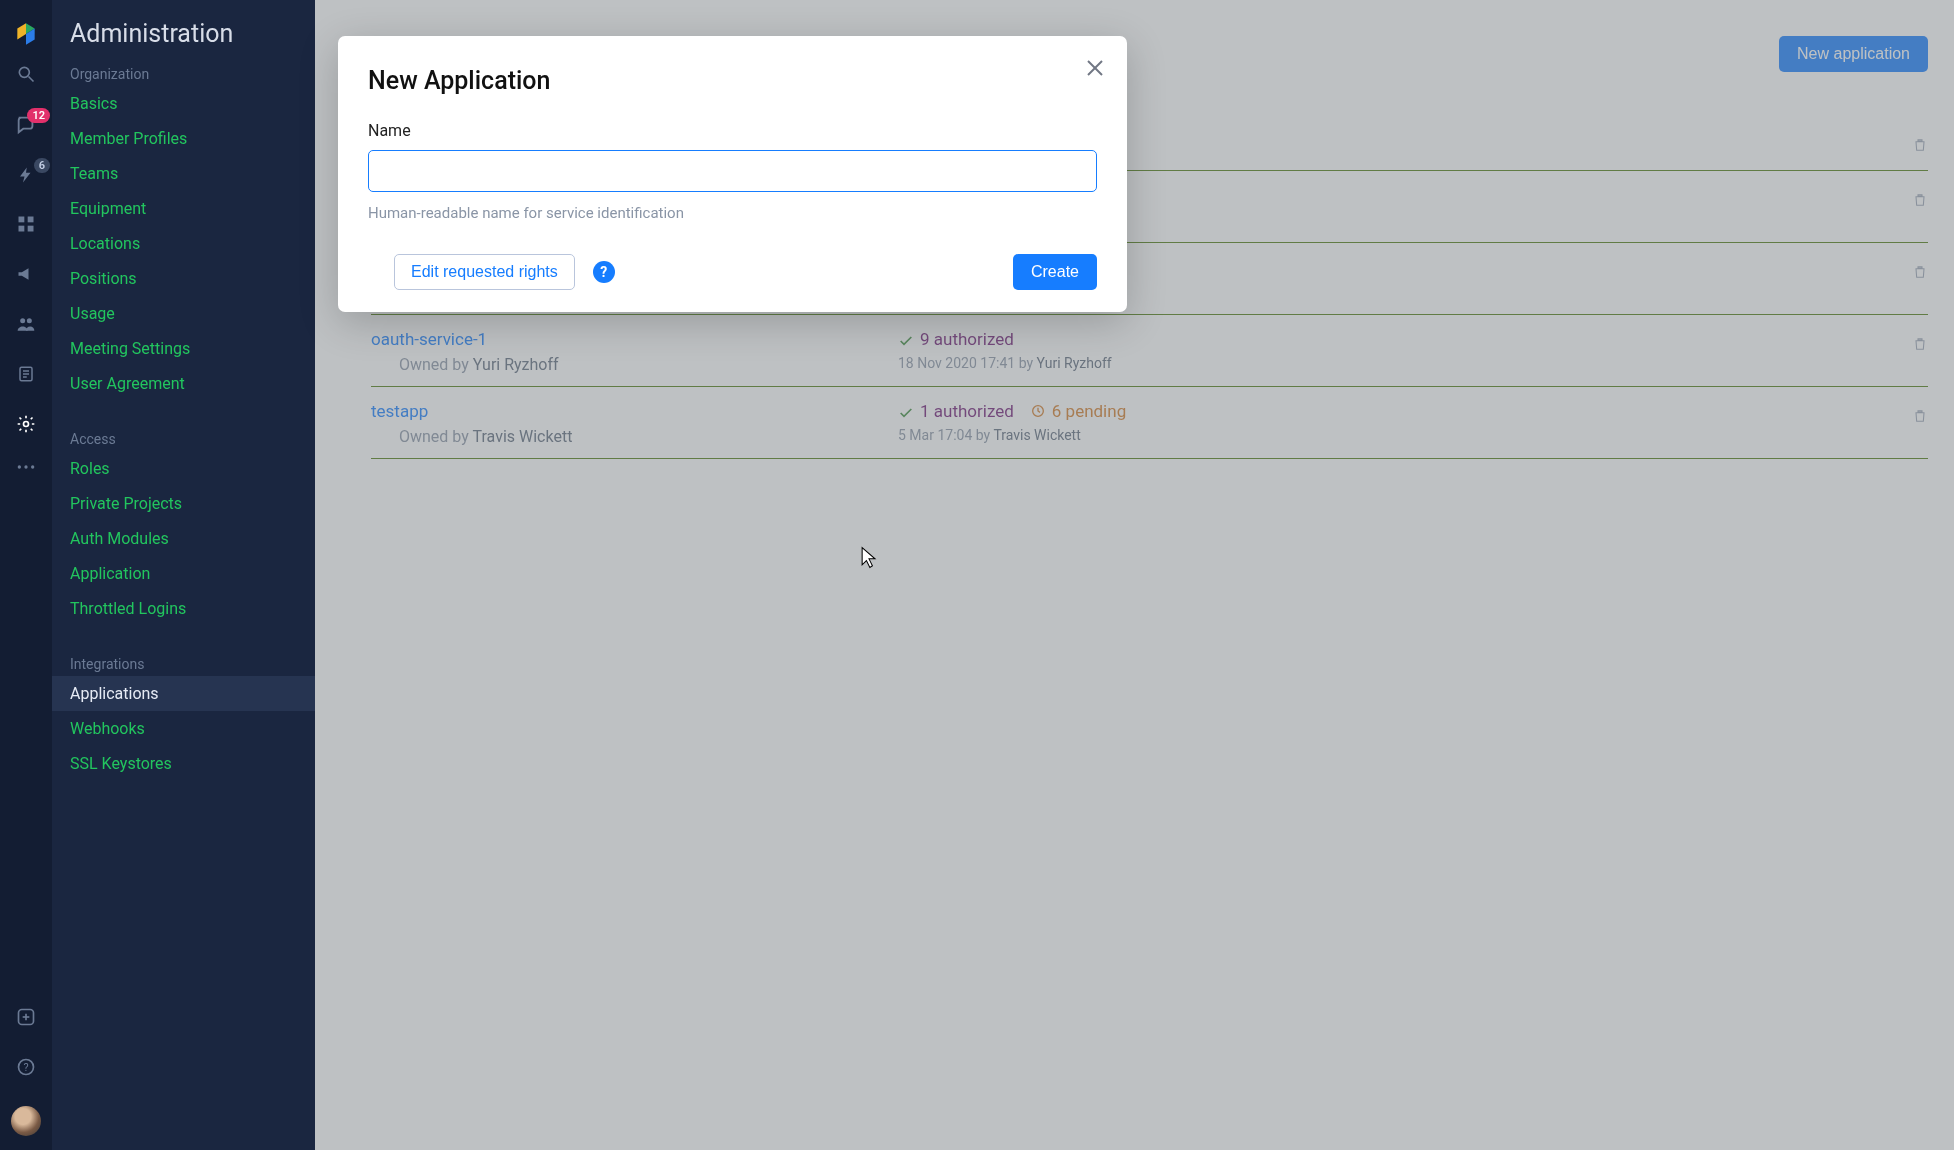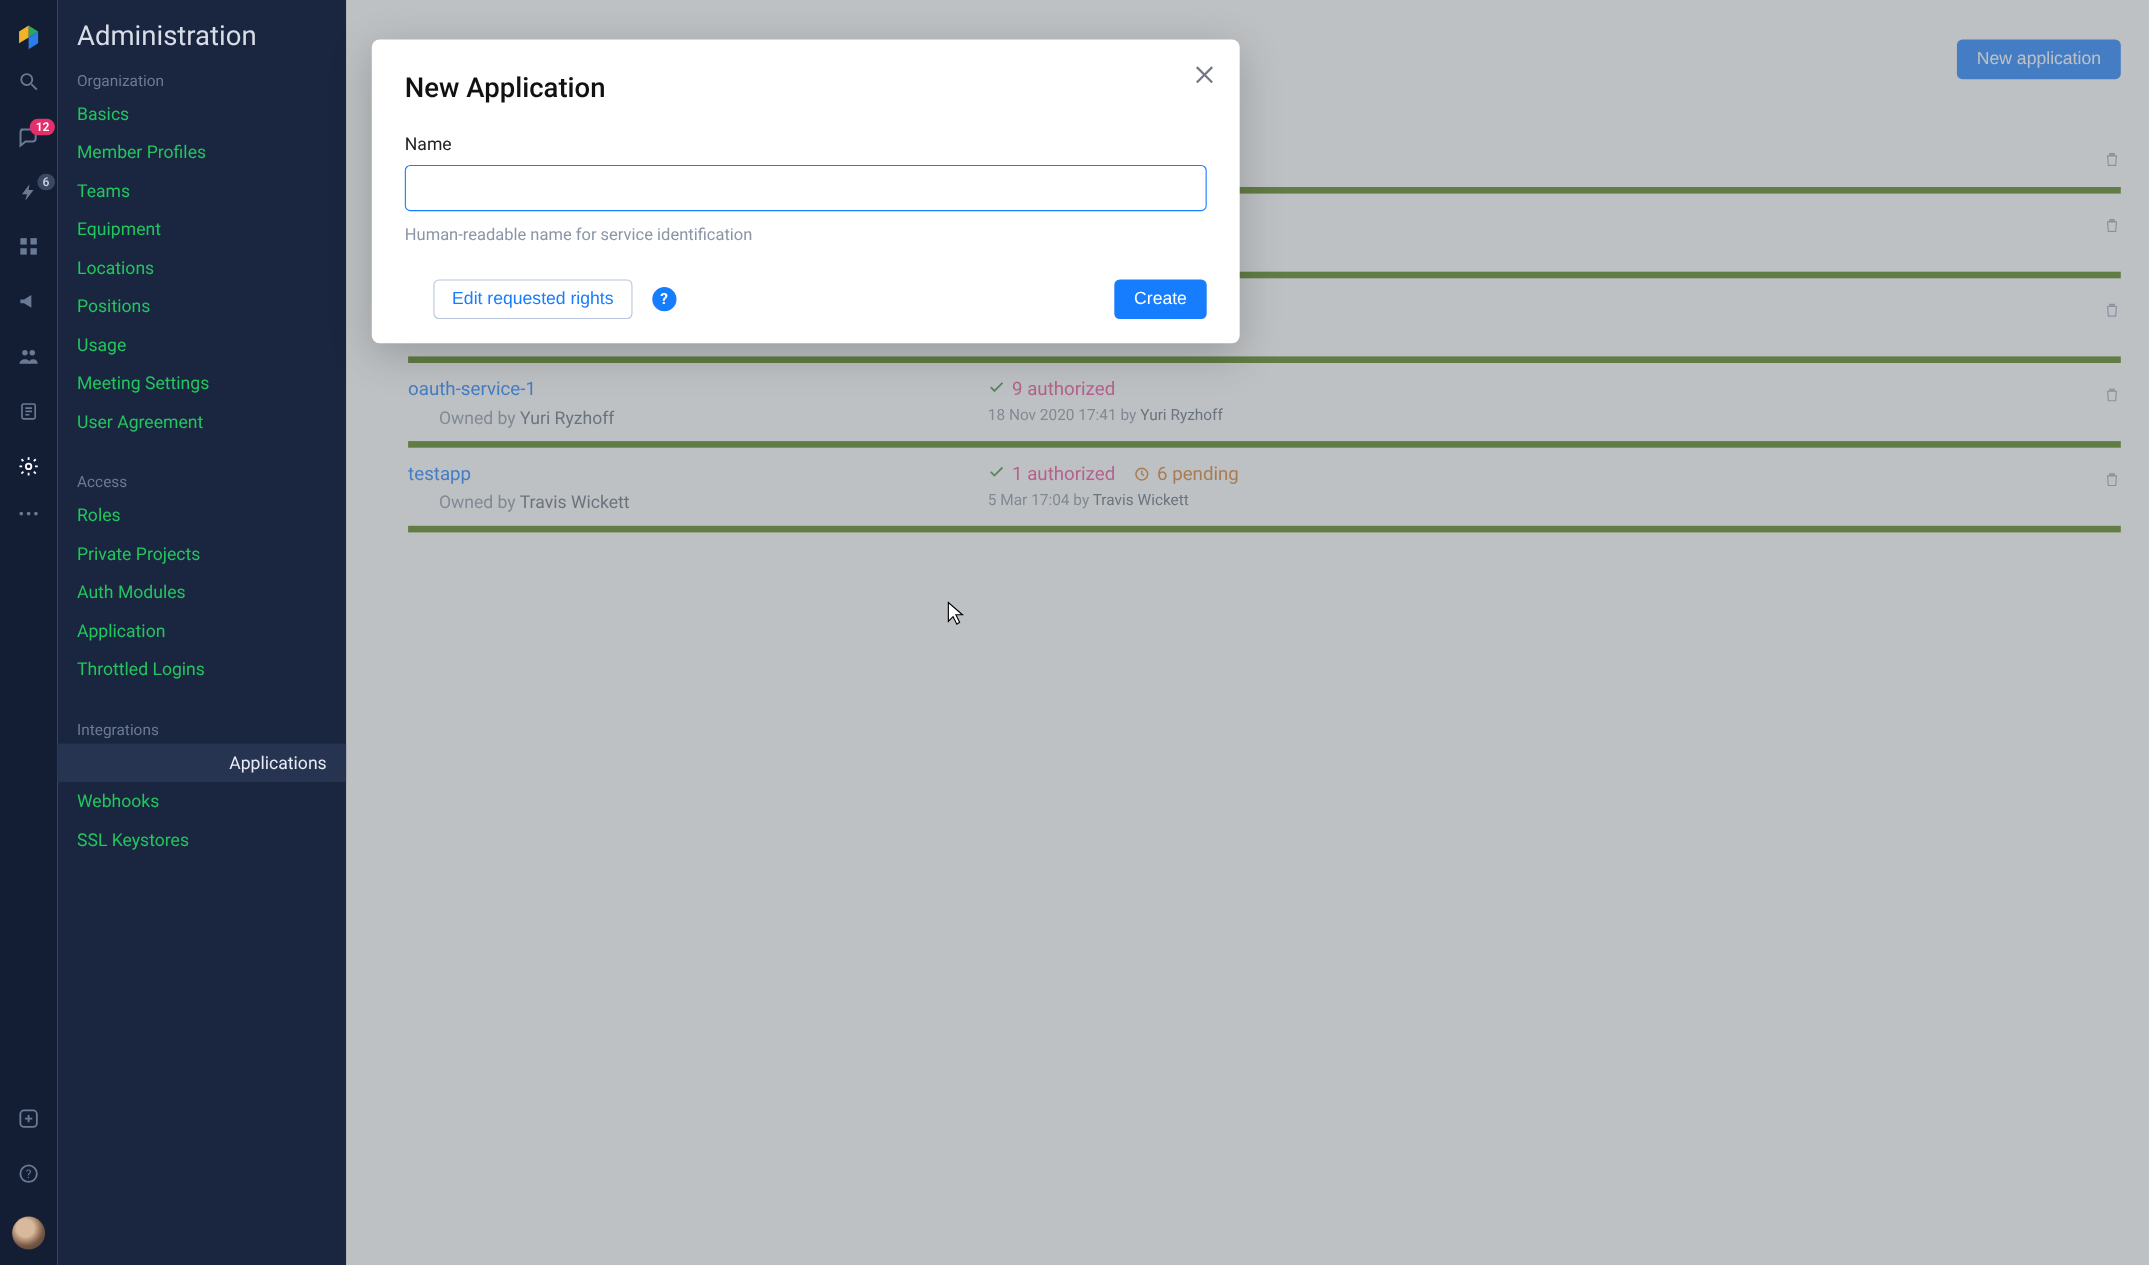--- a/index.html
+++ b/index.html
@@ -48,50 +48,50 @@
   color: #d8dde8; font-size: 25px; font-weight: 400;
   padding: 5px 18px 8px;
 }
 .side-group-label {
   color: #6b7a94; font-size: 14px; padding: 10px 18px 4px;
 }
 .side-item {
   padding: 8px 18px; font-size: 16px; cursor: pointer;
   color: #22c55e;
 }
-.side-item.active { background: #263451; color: #e6ebf5; text-align: right; }
+.side-item.active { background: #263451; color: #e6ebf5; }
 .side-gap { height: 20px; }
 
 
 .main {
   flex: 1; background: #ffffff; position: relative;
   display: flex; flex-direction: column;
 }
 .main-header {
   display: flex; justify-content: flex-end; align-items: flex-start;
   padding: 36px 26px 10px 56px;
 }
 .btn-primary {
   background: #167dff; color: #fff; border: none;
   padding: 9px 18px; font-size: 16px; border-radius: 5px; cursor: pointer;
 }
 
 .app-list { padding: 8px 26px 0 56px; }
 .app-row {
   display: flex; align-items: flex-start;
-  border-bottom: 6px solid #4d7c0f; padding: 14px 0 12px;
+  border-bottom: 1px solid #4d7c0f; padding: 14px 0 12px;
 }
 .app-left { flex: 0 0 527px; }
 .app-mid { flex: 1; }
 .app-right { flex: 0 0 40px; text-align: right; padding-top:6px; }
 .app-name { color: #167dff; font-size: 17px; margin-bottom: 6px; }
 .app-owner { color: #8a95a6; font-size: 16px; margin-left: 28px; }
 .app-owner .owner-name { color: #5f6b7d; }
 .status-line { font-size: 17px; margin-bottom: 6px; display:flex; gap:16px; align-items:center;}
-.status-ok { color: #ec4899; display:inline-flex; align-items:flex-start; gap:6px;}
+.status-ok { color: #701a75; display:inline-flex; align-items:flex-end; gap:6px;}
 .status-ok svg { width:16px; height:16px; }
 .status-pend { color: #d47c2a; display:inline-flex; align-items:center; gap:6px;}
 .status-pend svg { width:16px; height:16px; }
 .app-meta { color: #8a95a6; font-size: 14px; }
 .app-meta .owner-name { color: #5f6b7d; }
 .trash-icon { color: #9aa4b5; cursor:pointer; }
 .trash-icon svg { width:16px; height:18px; }
 
 
 .dim {

